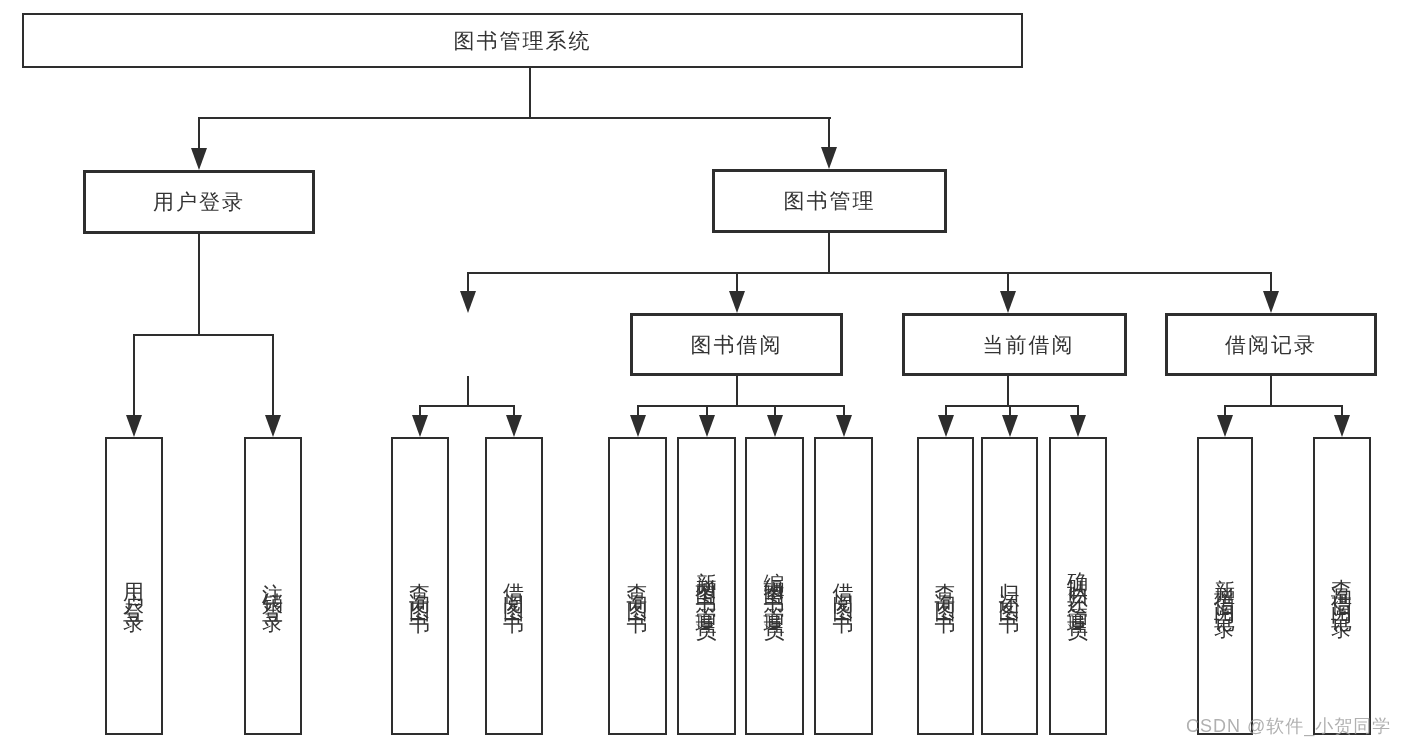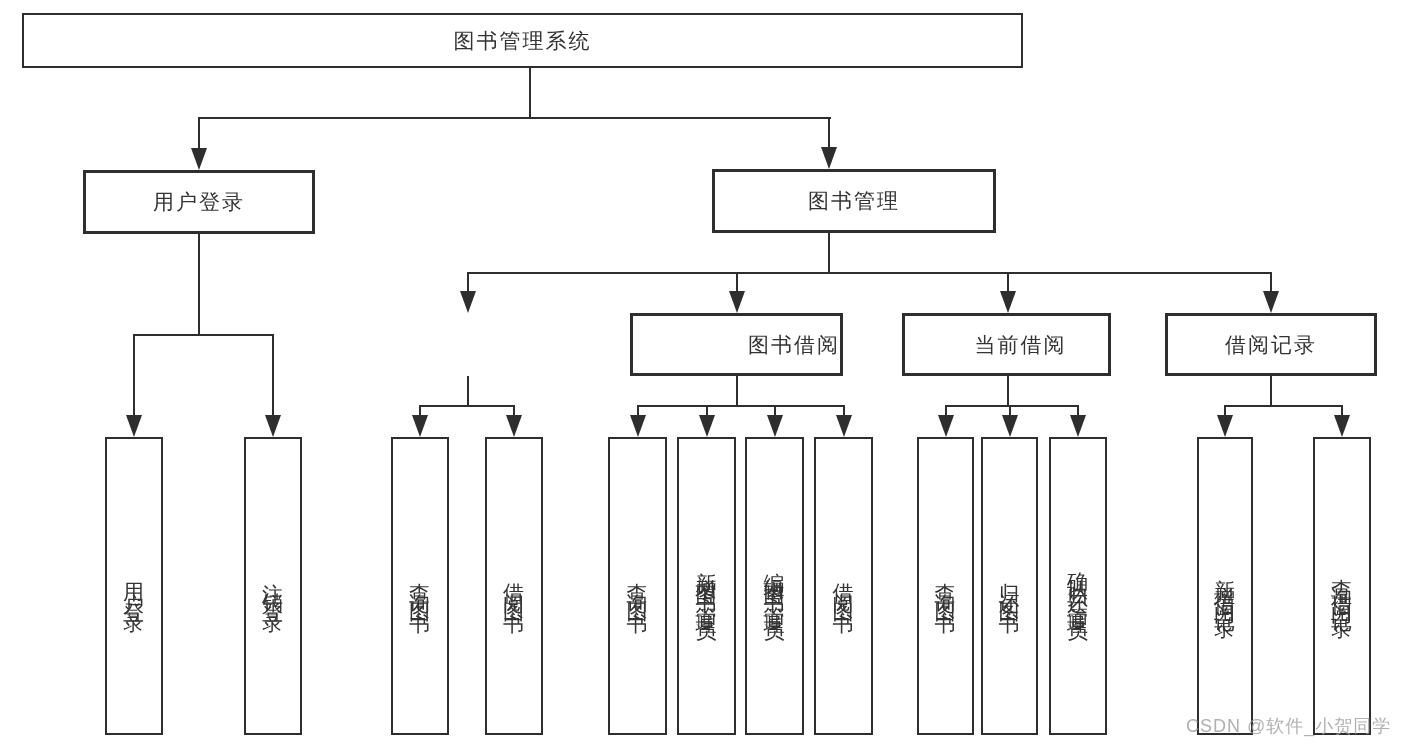--- a/index.html
+++ b/index.html
@@ -33,21 +33,21 @@
   <div class="vl" style="left:529px;top:68px;height:50px;"></div>
   <div class="hl" style="left:198px;top:117px;width:633px;"></div>
   <div class="vl" style="left:198px;top:117px;height:32px;"></div>
   <div class="arr" style="left:191px;top:148px;"></div>
   <div class="vl" style="left:828px;top:117px;height:31px;"></div>
   <div class="arr" style="left:821px;top:147px;"></div>
 
   <div class="box" style="left:83px;top:170px;width:232px;height:64px;">
     <span>用户登录</span>
   </div>
-  <div class="box" style="left:712px;top:169px;width:284px;height:64px;">
+  <div class="box" style="left:712px;top:169px;width:235px;height:64px;">
     <span>图书管理</span>
   </div>
 
   <div class="vl" style="left:198px;top:234px;height:102px;"></div>
   <div class="hl" style="left:133px;top:334px;width:141px;"></div>
   <div class="vl" style="left:133px;top:334px;height:81px;"></div>
   <div class="arr" style="left:126px;top:415px;"></div>
   <div class="vl" style="left:272px;top:334px;height:81px;"></div>
   <div class="arr" style="left:265px;top:415px;"></div>
 
@@ -55,24 +55,24 @@
   <div class="hl" style="left:467px;top:272px;width:805px;"></div>
   <div class="vl" style="left:467px;top:272px;height:19px;"></div>
   <div class="arr" style="left:460px;top:291px;"></div>
   <div class="vl" style="left:736px;top:272px;height:19px;"></div>
   <div class="arr" style="left:729px;top:291px;"></div>
   <div class="vl" style="left:1007px;top:272px;height:19px;"></div>
   <div class="arr" style="left:1000px;top:291px;"></div>
   <div class="vl" style="left:1270px;top:272px;height:19px;"></div>
   <div class="arr" style="left:1263px;top:291px;"></div>
 
-  <div class="box" style="left:630px;top:313px;width:213px;height:63px;justify-content:flex-end;">
+  <div class="box" style="left:630px;top:313px;width:213px;height:63px;">
     <span>图书借阅</span>
   </div>
-  <div class="box" style="left:902px;top:313px;width:209px;height:63px;padding-left:28px;">
+  <div class="box" style="left:902px;top:313px;width:225px;height:63px;padding-left:28px;">
     <span>当前借阅</span>
   </div>
   <div class="box" style="left:1165px;top:313px;width:212px;height:63px;">
     <span>借阅记录</span>
   </div>
 
   <div class="vl" style="left:467px;top:376px;height:31px;"></div>
   <div class="hl" style="left:419px;top:405px;width:96px;"></div>
   <div class="vl" style="left:419px;top:405px;height:11px;"></div>
   <div class="arr" style="left:412px;top:415px;"></div>

